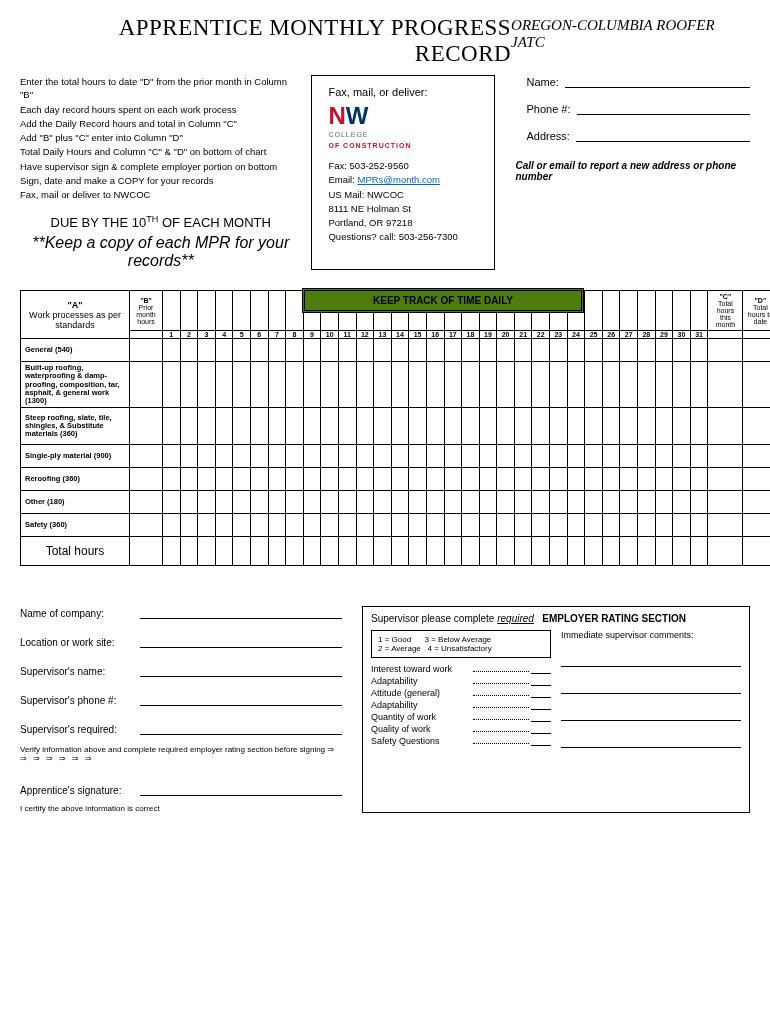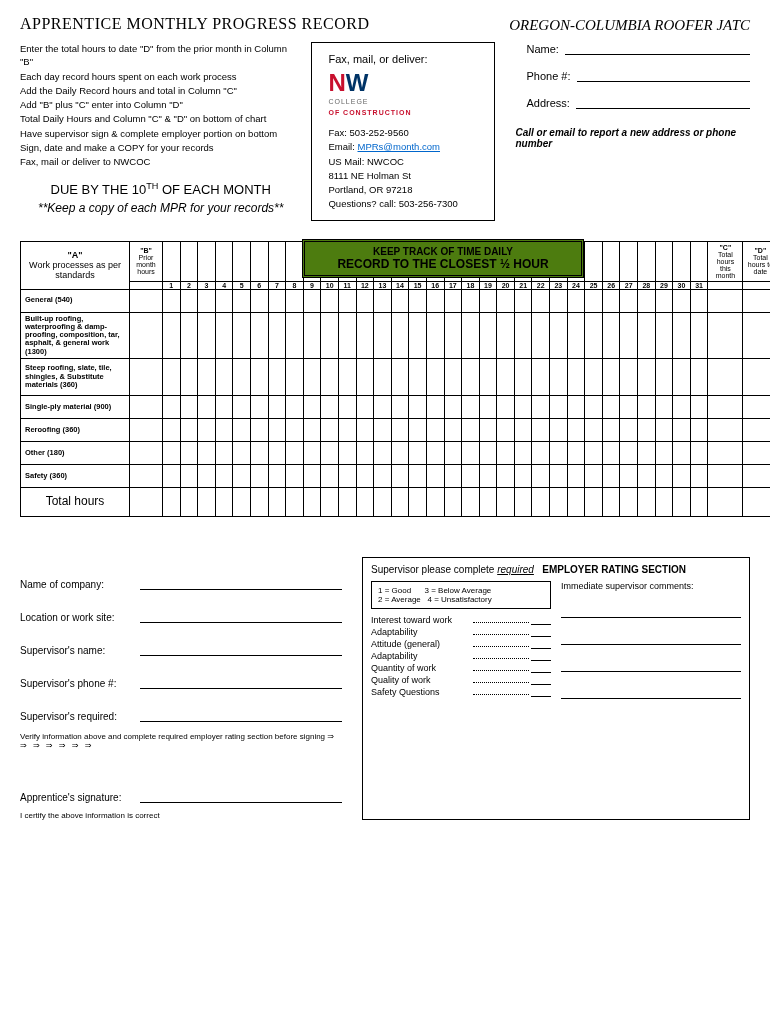--- a/index.html
+++ b/index.html
@@ -1,23 +1,23 @@
 <!DOCTYPE html>
 <html><head>
 <meta charset="utf-8">
 <style>
 body { font-family: Arial, sans-serif; background: #fff; margin: 0; padding: 15px 20px; width: 770px; box-sizing: border-box; font-size: 10px; color: #000; }
 .header-row { display: flex; justify-content: space-between; align-items: flex-start; }
-.title-left { font-size: 16px; font-family: "Times New Roman", serif; letter-spacing: 0.5px; }
+.title-left { font-size: 23px; font-family: "Times New Roman", serif; letter-spacing: 0.5px; text-align: right; }
 .title-right { font-size: 15px; font-style: italic; font-family: "Times New Roman", serif; margin-top: 2px; }
 .top-section { display: flex; gap: 10px; margin-top: 8px; }
 .instructions { flex: 1; font-size: 9.5px; line-height: 1.4; }
 .instructions div { margin-bottom: 1px; }
 .due-line { text-align: center; font-size: 13px; margin-top: 12px; }
-.keep-copy { text-align: center; font-style: italic; font-size: 12px; margin-top: 4px; }
+.keep-copy { text-align: center; font-style: italic; font-size: 16px; margin-top: 4px; }
 .contact-box { border: 1px solid #000; padding: 8px 16px; width: 150px; font-size: 9.5px; line-height: 1.5; }
 .contact-box .fax-title { font-size: 11px; margin-bottom: 4px; }
 .logo { font-weight: bold; font-size: 24px; line-height: 0.9; margin: 4px 0; }
 .logo .nw-n { color: #c8102e; }
 .logo .nw-w { color: #003366; }
 .logo-sub { font-size: 7px; color: #666; letter-spacing: 1px; }
 .logo-sub .red { color: #c8102e; font-weight: bold; }
 .email-link { color: #0066cc; text-decoration: underline; }
 .right-form { flex: 1; padding-left: 10px; font-size: 11px; }
 .my-row { font-size: 15px; text-align: center; margin-bottom: 18px; }
@@ -34,21 +34,21 @@
 table.grid .day-col { width: 16.6px; }
 table.grid tbody td { height: 18px; }
 table.grid tbody td.rowlabel { text-align: left; padding: 2px 4px; font-weight: bold; font-size: 7.5px; line-height: 1.1; }
 table.grid tbody tr.tall td { height: 32px; }
 table.grid tbody tr.total td.rowlabel { font-weight: normal; font-size: 12px; text-align: center; height: 24px; }
 .banner { position: absolute; top: -2px; left: 282px; width: 232px; background: #4d7c0f; border: 3px double #000; text-align: center; padding: 4px 22px; z-index: 2; }
 .banner .b1 { font-size: 10px; font-weight: bold; }
 .banner .b2 { font-size: 12px; font-weight: bold; }
 .bottom { display: flex; gap: 20px; margin-top: 40px; }
 .bottom-left { flex: 1; font-size: 10px; }
-.bl-row { display: flex; align-items: flex-end; margin-bottom: 16px; margin-top: 20px; }
+.bl-row { display: flex; align-items: flex-end; margin-bottom: 16px; }
 .bl-row .lbl { width: 120px; }
 .bl-line { border-bottom: 1px solid #000; flex: 1; height: 12px; }
 .verify { font-size: 8px; margin-top: -6px; }
 .arrows { letter-spacing: 2px; }
 .certify { font-size: 8px; margin-top: -8px; }
 .bottom-right { width: 370px; border: 1px solid #000; padding: 6px 8px; font-size: 9px; }
 .br-title { font-size: 10px; margin-bottom: 6px; }
 .br-title .req { font-style: italic; text-decoration: underline; }
 .br-title .emp { font-weight: bold; }
 .br-inner { display: flex; gap: 10px; }
@@ -114,21 +114,20 @@
         <span class="lbl">Address:</span>
         <span class="field-line"></span>
       </div>
     <div class="call-note">Call or email to report a new address or phone number</div>
   </div>
 </div>
 
 <div class="grid-wrap">
   <div class="banner">
     <div class="b1">KEEP TRACK OF TIME DAILY</div>
-    <div class="b2">RECORD TO THE CLOSEST ½ HOUR</div>
   </div>
   <table class="grid" id="hours-table">
       <thead>
         <tr>
           <th class="colA" rowspan="2">
             <div style="font-weight:bold">"A"</div>
             <div style="font-weight:normal">Work processes as per standards</div>
           </th>
           <th class="colB" rowspan="1">
             <div style="font-weight:bold">"B"</div>

